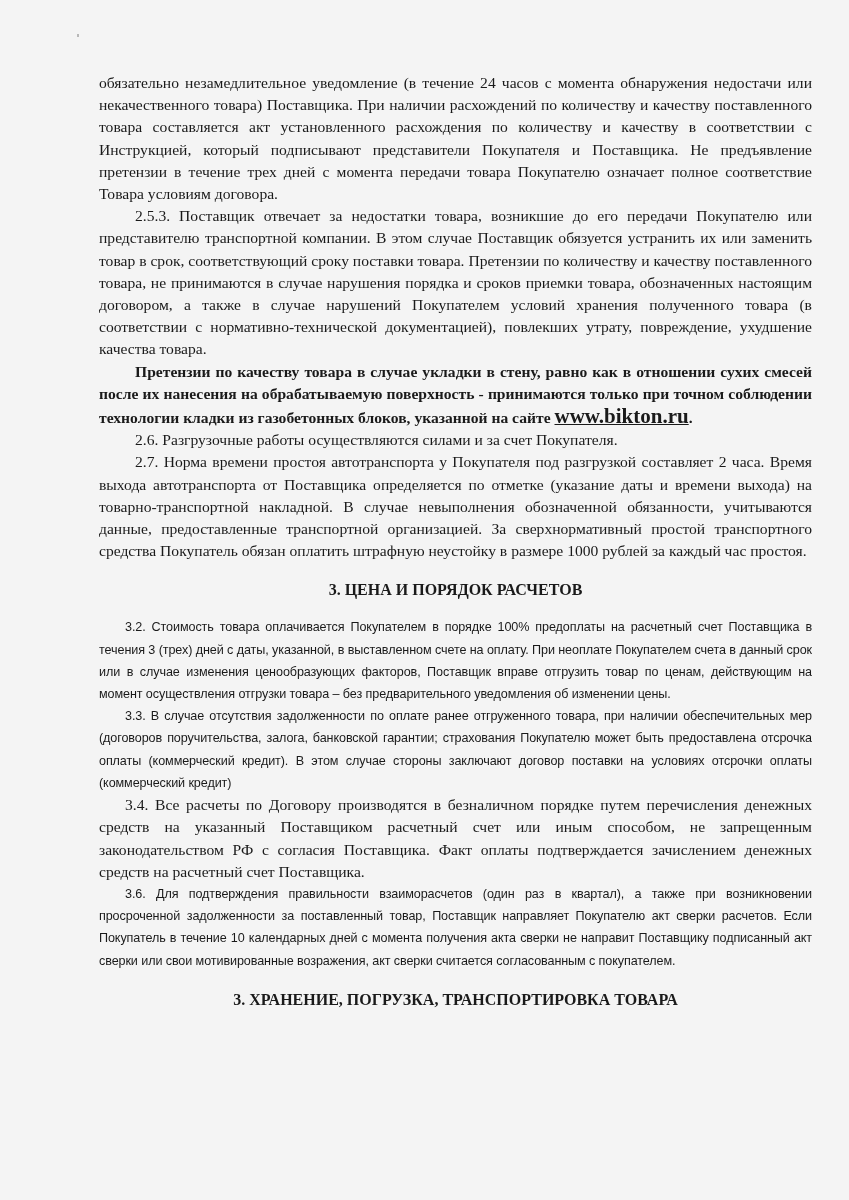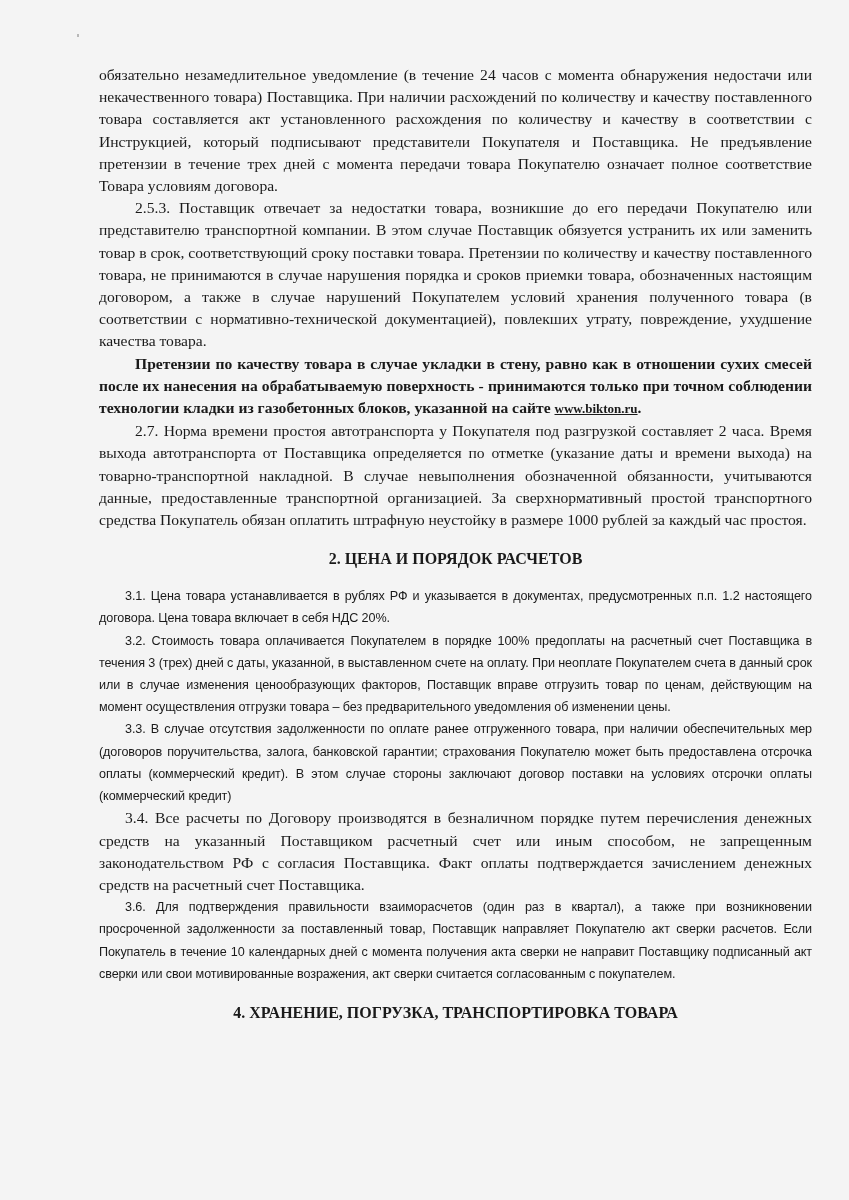--- a/index.html
+++ b/index.html
@@ -3,37 +3,37 @@
 <meta charset="utf-8">
 <style>
   html, body { margin: 0; padding: 0; }
   body {
     width: 849px; height: 1200px; overflow: hidden;
     background: #f4f4f4; color: #1a1a1a;
     position: relative;
   }
   .speck { position: absolute; left: 77px; top: 34px; width: 2px; height: 3px; background: #b8b8b8; }
   .page {
-    position: absolute; left: 99px; top: 64px; width: 713px;
+    position: absolute; left: 99px; top: 72px; width: 713px;
   }
   .serif {
     font-family: "Liberation Serif", "DejaVu Serif", serif;
     font-size: 15.6px; line-height: 22.2px;
     text-align: justify; margin: 0;
   }
   .sans {
     font-family: "Liberation Sans", "DejaVu Sans", sans-serif;
     font-size: 12.6px; line-height: 22.2px;
     text-align: justify; margin: 0;
     letter-spacing: -0.1px;
   }
   .indent { text-indent: 36px; }
   .indent-sm { text-indent: 26px; }
   .bold { font-weight: bold; }
-  .link { font-size: 13px; text-decoration: underline; text-decoration-thickness: 1px; }
+  .link { font-size: 21px; text-decoration: underline; text-decoration-thickness: 1px; }
   .heading {
     font-family: "Liberation Serif", "DejaVu Serif", serif;
     font-weight: bold; font-size: 16px; text-align: center; margin: 0;
   }
   .h3 { margin-top: 19px; margin-bottom: 17px; }
   .h4 { margin-top: 19px; margin-bottom: 17px; }
 </style>
 </head>
 <body>
 
@@ -43,32 +43,32 @@
 
   <p class="serif">обязательно незамедлительное уведомление (в течение 24 часов с момента обнаружения недостачи или некачественного товара) Поставщика. При наличии расхождений по количеству и качеству поставленного товара составляется акт установленного расхождения по количеству и качеству в соответствии с Инструкцией, который подписывают представители Покупателя и Поставщика. Не предъявление претензии в течение трех дней с момента передачи товара Покупателю означает полное соответствие Товара условиям договора.</p>
 
   <p class="serif indent">2.5.3. Поставщик отвечает за недостатки товара, возникшие до его передачи Покупателю или представителю транспортной компании. В этом случае Поставщик обязуется устранить их или заменить товар в срок, соответствующий сроку поставки товара. Претензии по количеству и качеству поставленного товара, не принимаются в случае нарушения порядка и сроков приемки товара, обозначенных настоящим договором, а также в случае нарушений Покупателем условий хранения полученного товара (в соответствии с нормативно-технической документацией), повлекших утрату, повреждение, ухудшение качества товара.</p>
 
   <p class="serif indent bold">
     <span>Претензии по качеству товара в случае укладки в стену, равно как в отношении сухих смесей после их нанесения на обрабатываемую поверхность - принимаются только при точном соблюдении технологии кладки из газобетонных блоков, указанной на сайте</span>
     <span class="link">www.bikton.ru</span><span>.</span>
   </p>
 
+  <p class="serif indent">2.6. Разгрузочные работы осуществляются силами и за счет   Покупателя.</p>
 
   <p class="serif indent">2.7. Норма времени простоя автотранспорта у Покупателя под разгрузкой составляет 2 часа. Время выхода автотранспорта от Поставщика определяется по отметке (указание даты и времени выхода) на товарно-транспортной накладной. В случае невыполнения обозначенной обязанности, учитываются данные, предоставленные транспортной организацией. За сверхнормативный простой транспортного средства Покупатель обязан оплатить штрафную неустойку в размере 1000 рублей за каждый час простоя.</p>
 
-  <h2 class="heading h3">2.  ЦЕНА И ПОРЯДОК РАСЧЕТОВ</h2>
+  <h2 class="heading h3">3.  ЦЕНА И ПОРЯДОК РАСЧЕТОВ</h2>
 
-  <p class="sans indent-sm">3.1. Цена товара устанавливается в рублях РФ и указывается в документах, предусмотренных п.п. 1.2 настоящего договора. Цена товара включает в себя НДС 20%.</p>
 
   <p class="sans indent-sm">3.2. Стоимость товара оплачивается Покупателем в порядке 100% предоплаты на расчетный счет Поставщика в течения 3 (трех) дней с даты, указанной, в выставленном счете на оплату. При неоплате Покупателем счета в данный срок или в случае изменения ценообразующих факторов, Поставщик вправе отгрузить товар по ценам, действующим на момент осуществления отгрузки товара – без предварительного уведомления об изменении цены.</p>
 
   <p class="sans indent-sm">3.3. В случае отсутствия задолженности по оплате ранее отгруженного товара, при наличии обеспечительных мер (договоров поручительства, залога, банковской гарантии; страхования Покупателю может быть предоставлена отсрочка оплаты (коммерческий кредит). В этом случае стороны заключают договор поставки на условиях отсрочки оплаты (коммерческий кредит)</p>
 
   <p class="serif indent-sm">3.4. Все расчеты по Договору производятся в безналичном порядке путем перечисления денежных средств на указанный Поставщиком расчетный счет или иным способом, не запрещенным законодательством РФ с согласия Поставщика. Факт оплаты подтверждается зачислением денежных средств на расчетный счет Поставщика.</p>
 
 
   <p class="sans indent-sm">3.6. Для подтверждения правильности взаиморасчетов (один раз в квартал), а также при возникновении просроченной задолженности за поставленный товар, Поставщик направляет Покупателю акт сверки расчетов. Если Покупатель в течение 10 календарных дней с момента получения акта сверки не направит Поставщику подписанный акт сверки или свои мотивированные возражения, акт сверки считается согласованным с покупателем.</p>
 
-  <h2 class="heading h4">4.   ХРАНЕНИЕ, ПОГРУЗКА, ТРАНСПОРТИРОВКА ТОВАРА</h2>
+  <h2 class="heading h4">3.   ХРАНЕНИЕ, ПОГРУЗКА, ТРАНСПОРТИРОВКА ТОВАРА</h2>
 
 
 </div>
 
 </body></html>

